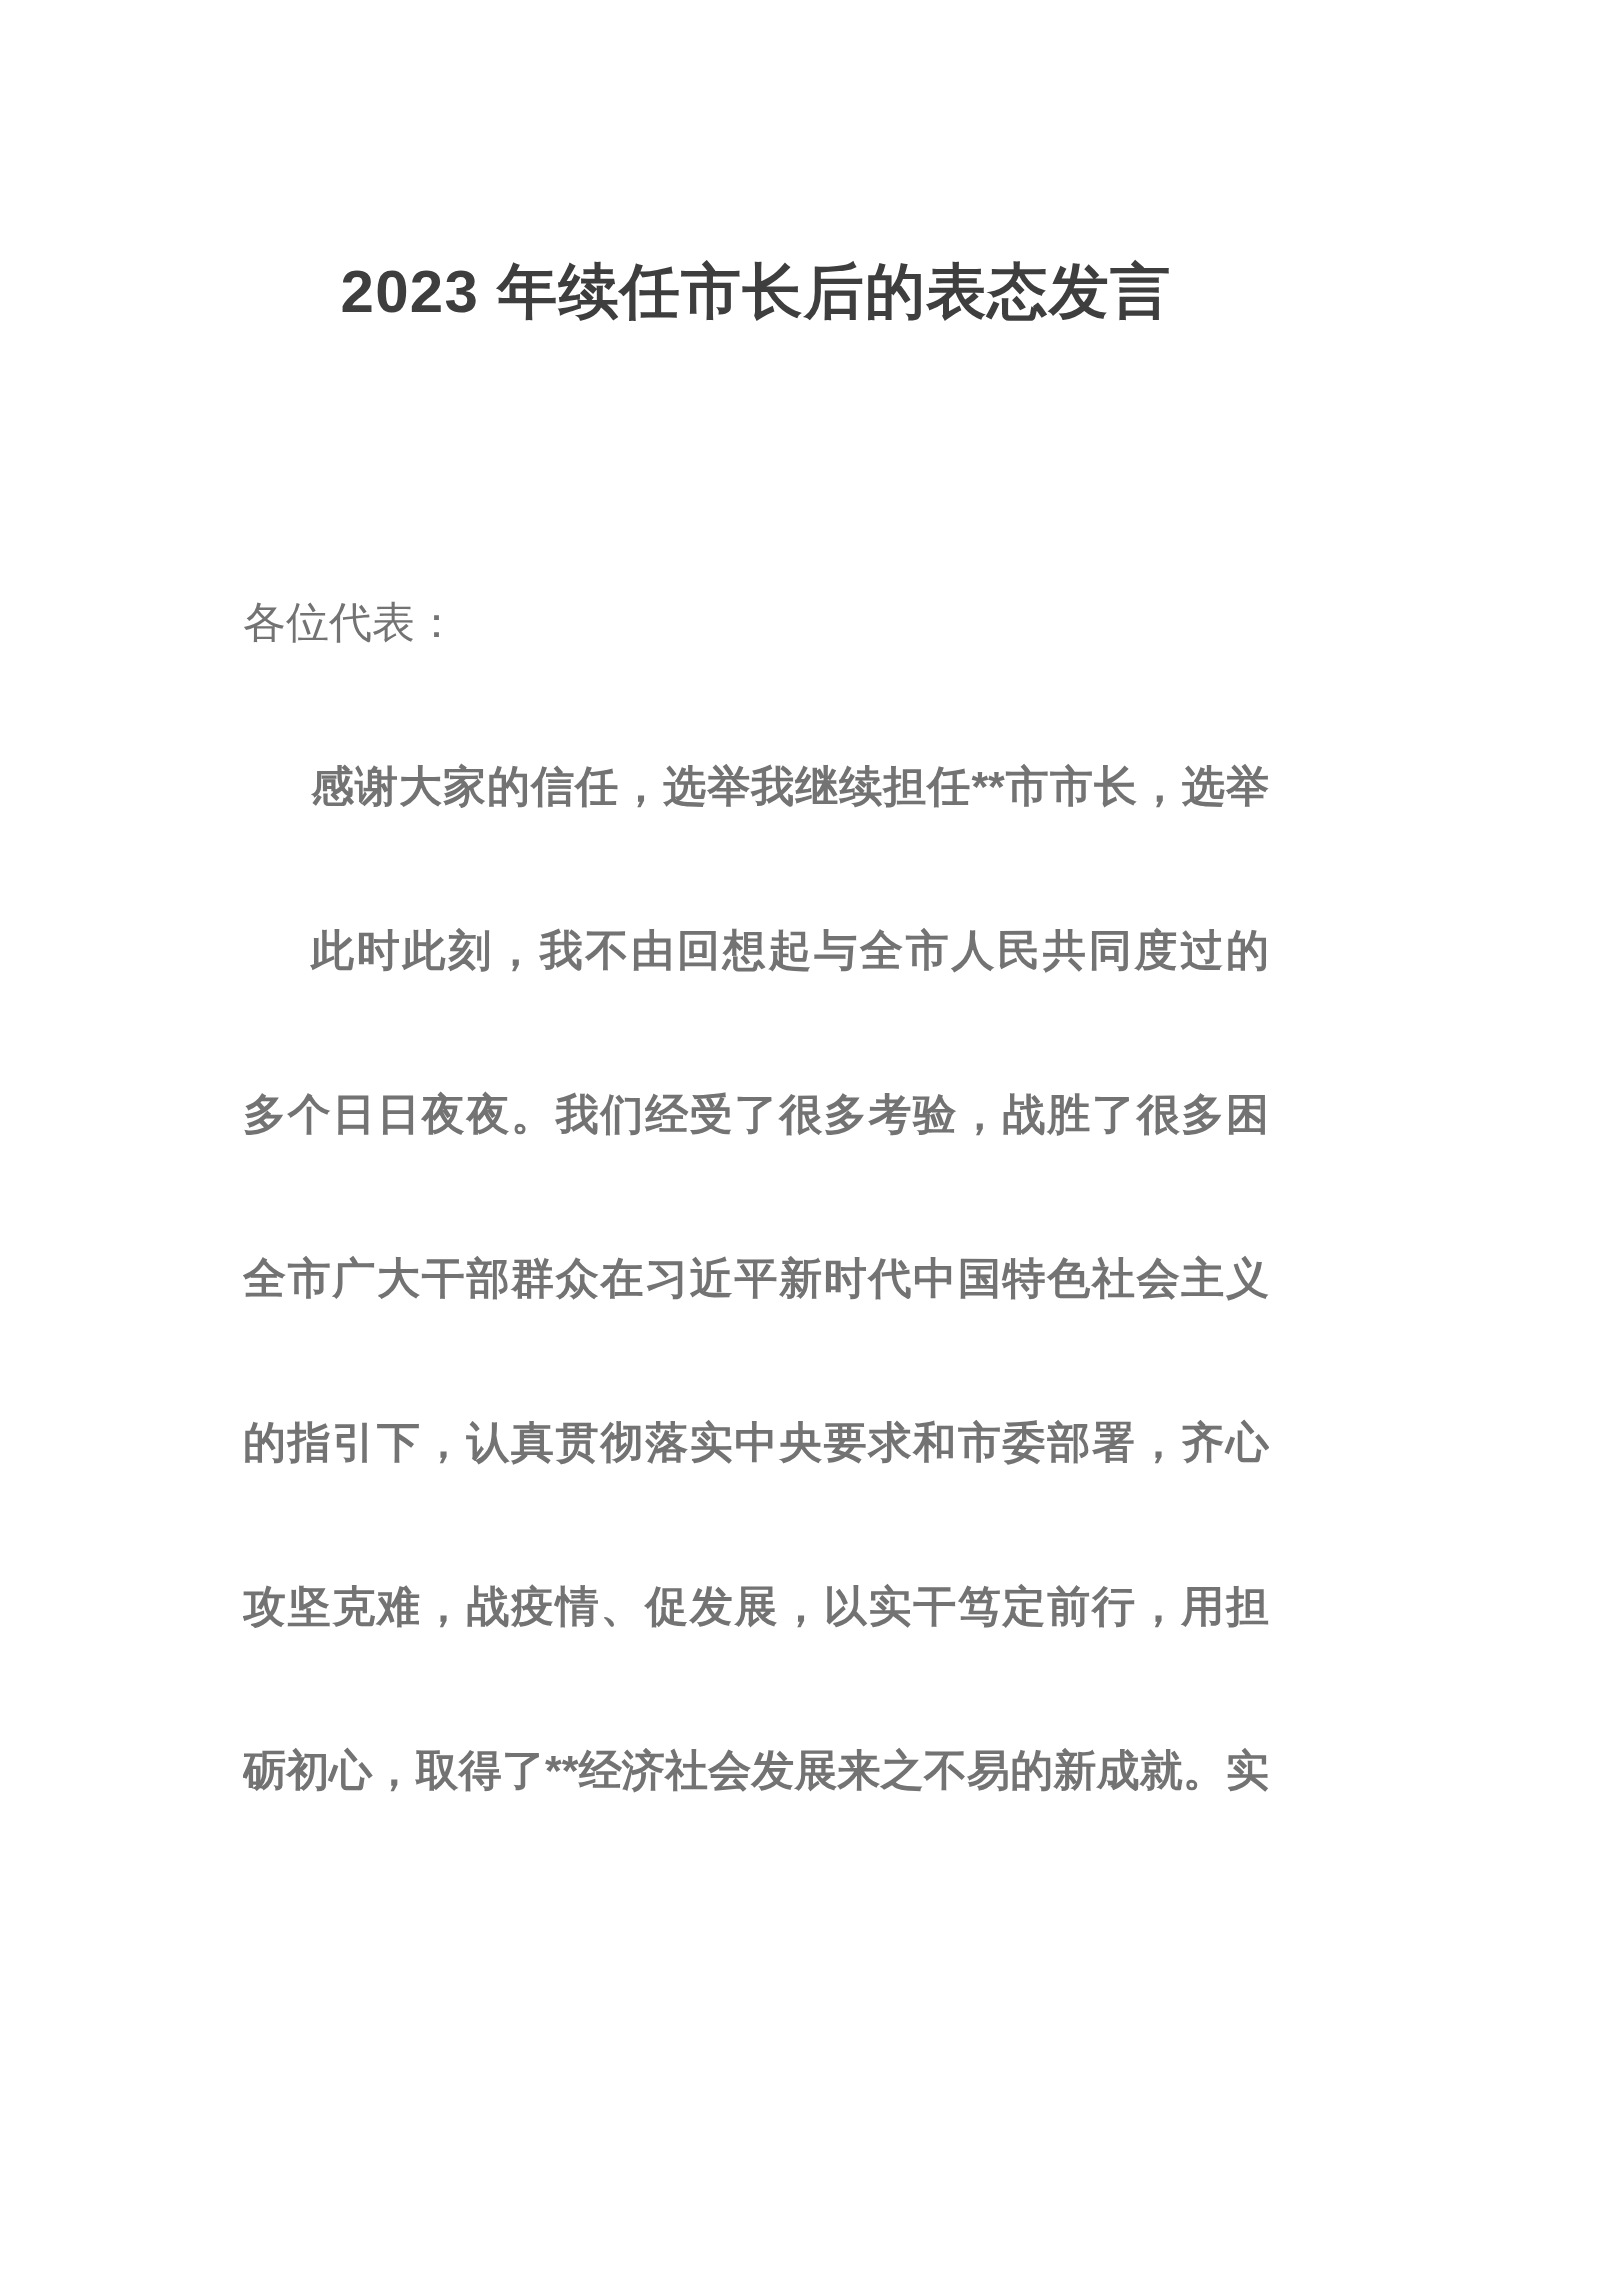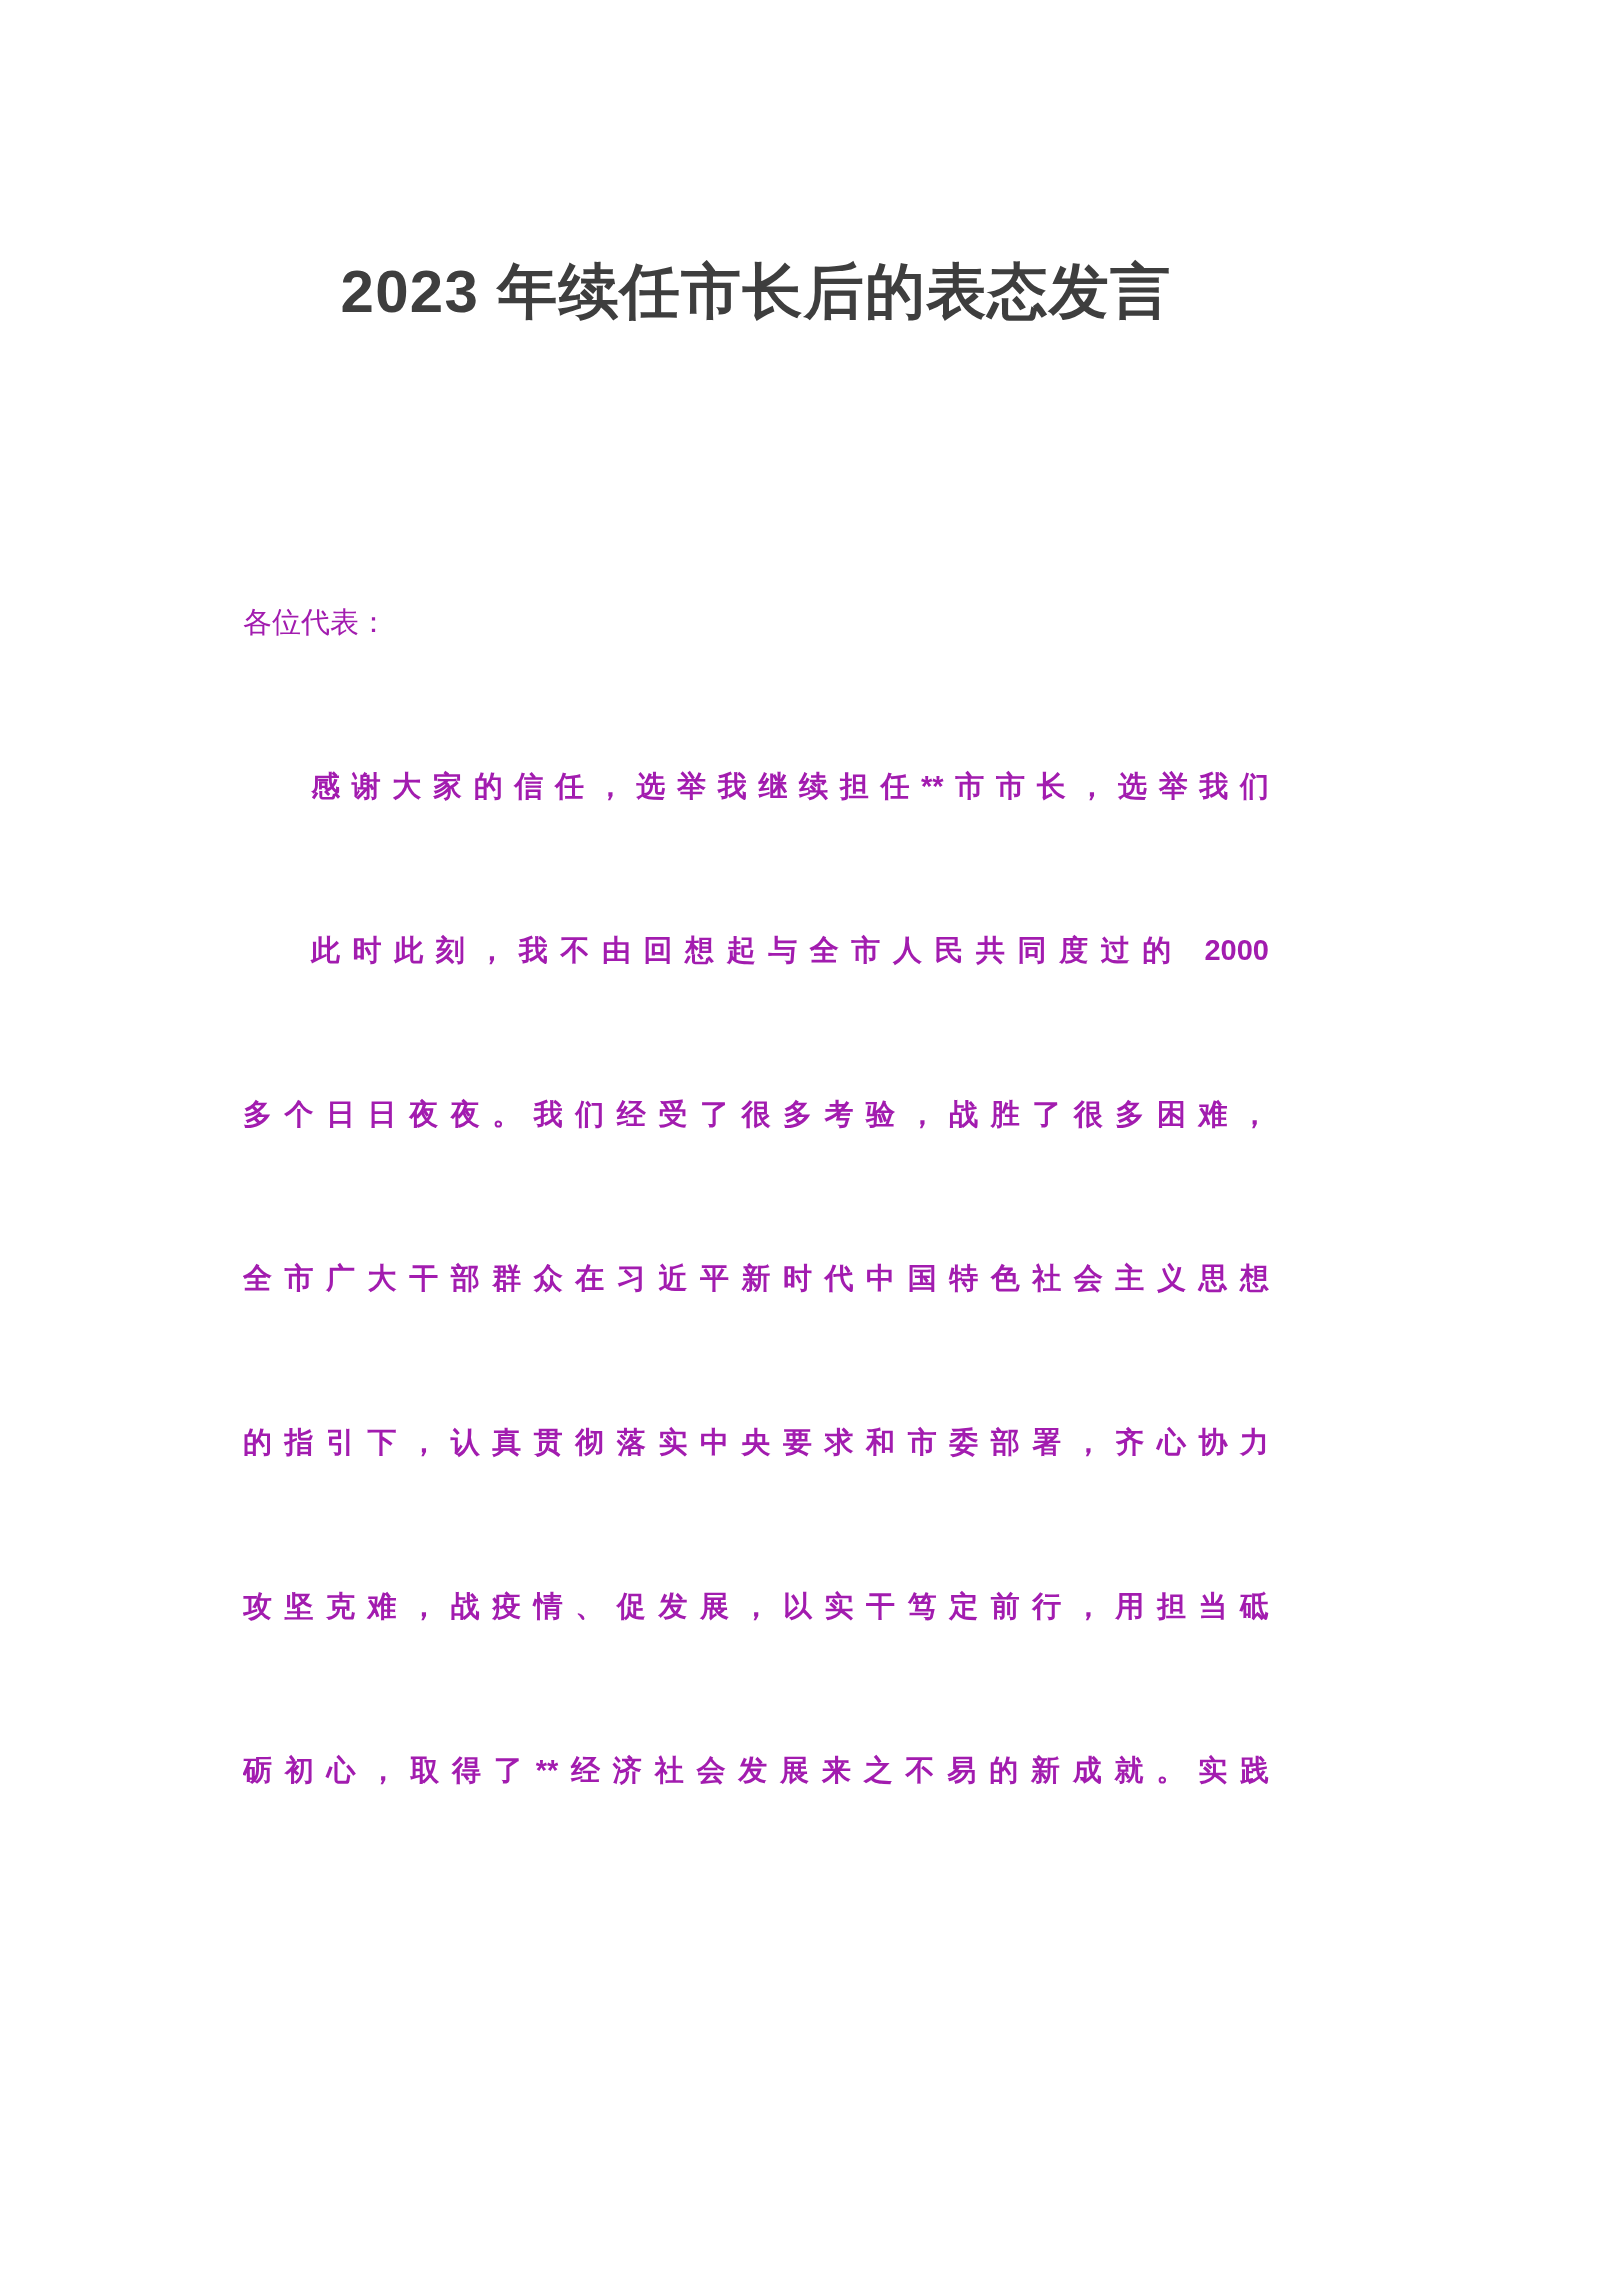--- a/index.html
+++ b/index.html
@@ -28,22 +28,22 @@
     letter-spacing: 1.3px;
     color: #3e3e3e;
     white-space: nowrap;
   }
   .doc-body {
     margin-top: 217px;
   }
   .line {
     height: 164px;
     line-height: 164px;
-    font-size: 29px;
-    color: #a21caf;
+    font-size: 43px;
+    color: #737373;
     overflow: hidden;
     text-align: left;
   }
   .line.fill {
     text-align: justify;
     text-align-last: justify;
     text-justify: inter-character;
     font-weight: bold;
   }
   .line.indent {

